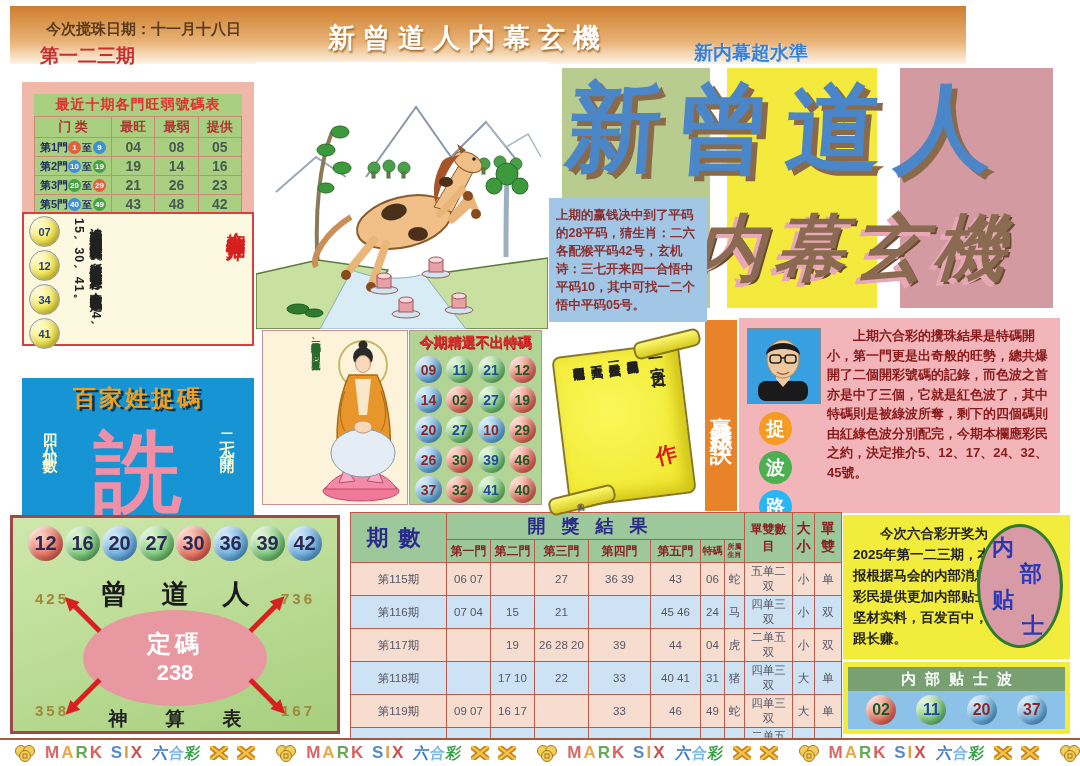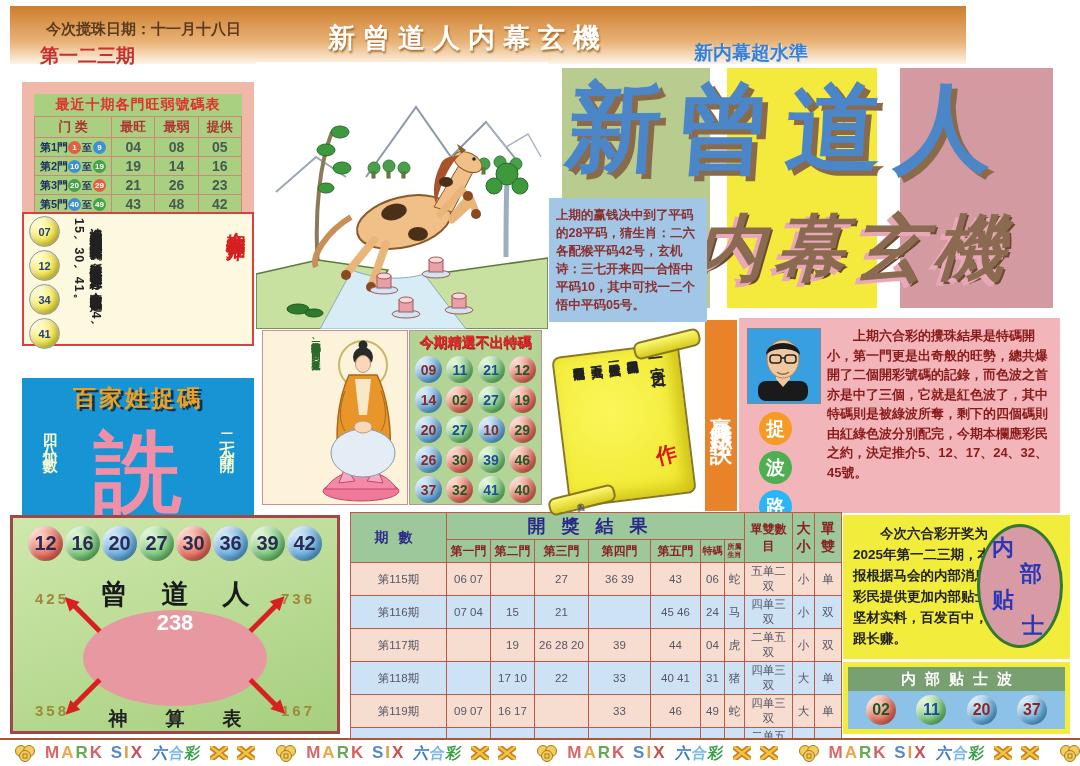--- a/index.html
+++ b/index.html
@@ -151,21 +151,21 @@
   .atl{left:56px;top:98px;transform:rotate(-135deg);}
   .atr{right:56px;top:98px;transform:rotate(-45deg);}
   .abl{left:56px;bottom:36px;transform:rotate(135deg);}
   .abr{right:56px;bottom:36px;transform:rotate(45deg);}
 
   
   .res-wrap{position:absolute;left:350px;top:512px;}
   #res-table{border-collapse:collapse;table-layout:fixed;width:487px;}
   #res-table th,#res-table td{border:1px solid #c05848;text-align:center;overflow:hidden;}
   #res-table thead th{background:#9cc89c;}
-  .th-period{font-size:14px;font-weight:bold;color:#2a2a8a;letter-spacing:10px;}
+  .th-period{font-size:22px;font-weight:bold;color:#2a2a8a;letter-spacing:10px;}
   .th-group{font-size:18px;font-weight:bold;color:#2a2a8a;letter-spacing:16px;height:24px;}
   .th-door{font-size:12px;font-weight:bold;color:#8a2020;height:20px;}
   .th-sp{font-size:10px;font-weight:bold;color:#8a2020;}
   .th-zo{font-size:7px;font-weight:bold;color:#8a2020;line-height:8px;padding:0 2px;}
   .th-right{font-size:12px;font-weight:bold;color:#8a2020;}
   .th-big{font-size:14px;}
   #res-body td{height:17.5px;font-size:11.5px;color:#556;}
   .row-pink td{background:#f7ddd0;}
   .row-blue td{background:#cde2f4;}
   .c-period{font-size:11.5px;color:#445;}
@@ -446,20 +446,21 @@
         <span class="ball c-green">16</span>
         <span class="ball c-blue">20</span>
         <span class="ball c-green">27</span>
         <span class="ball c-red">30</span>
         <span class="ball c-blue">36</span>
         <span class="ball c-green">39</span>
         <span class="ball c-blue">42</span>
       </div>
     <div class="chart-name">曾道人</div>
     <div class="chart-ellipse">
+      <div class="lab">定碼</div>
       <div class="val">238</div>
     </div>
     <div class="chart-bottom">神算表</div>
     <div class="corner ctl">425</div>
     <div class="corner ctr">736</div>
     <div class="corner cbl">358</div>
     <div class="corner cbr">167</div>
     <div class="arrow atl"></div>
     <div class="arrow atr"></div>
     <div class="arrow abl"></div>

